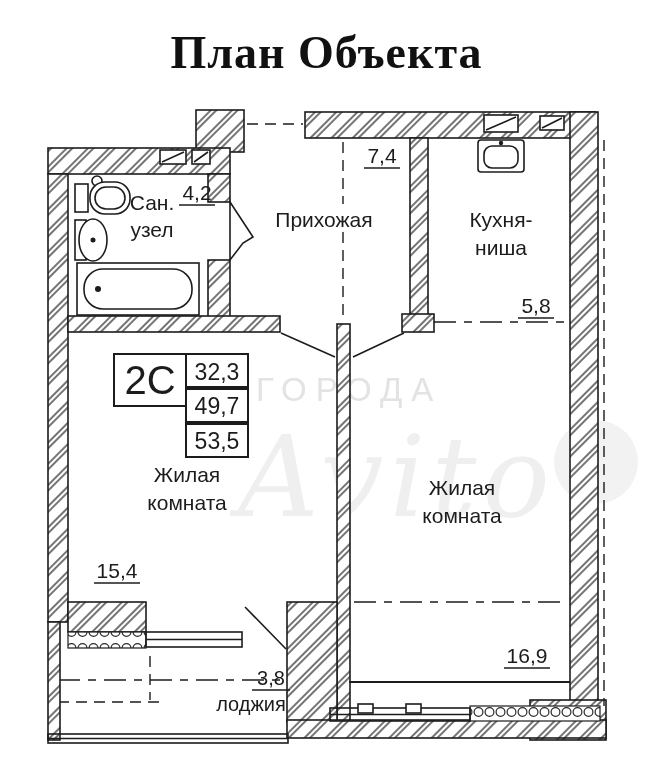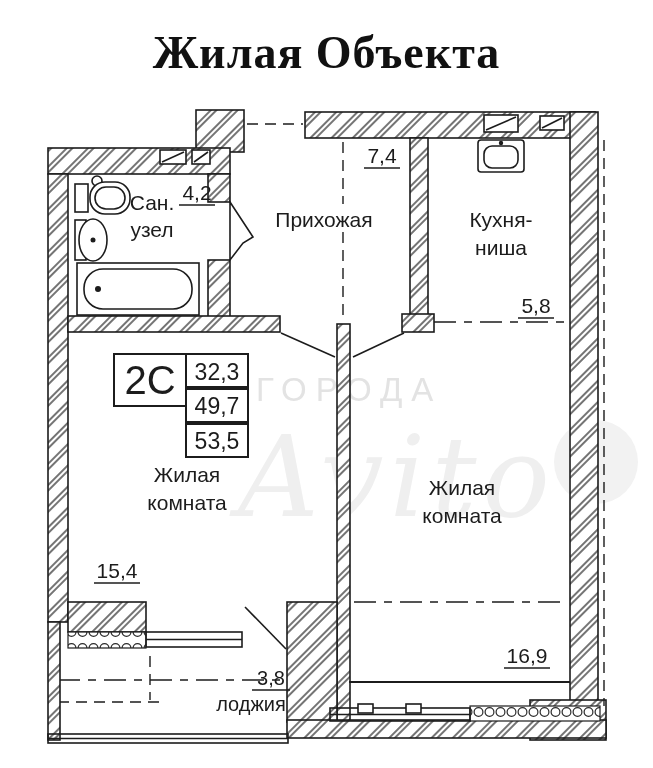--- a/index.html
+++ b/index.html
@@ -22,21 +22,21 @@
   .dash{stroke:#1c1c1c;stroke-width:1.6;fill:none;stroke-dasharray:22 8 8 8;}
   .dash2{stroke:#1c1c1c;stroke-width:1.4;fill:none;stroke-dasharray:11 7;}
   .fx{fill:#fff;stroke:#1c1c1c;stroke-width:1.6;}
   .box{fill:#fff;stroke:#1c1c1c;stroke-width:2;}
   .wbg{fill:#fff;}
 </style>
 </head>
 <body>
 
 <div id="stage">
-  <h1 id="title">Жилая Объекта</h1>
+  <h1 id="title">План Объекта</h1>
 
   <svg width="653" height="768" viewBox="0 0 653 768">
     <defs>
       <pattern id="hatch" width="15" height="15" patternUnits="userSpaceOnUse" patternTransform="rotate(45)">
         <rect width="15" height="15" fill="#ffffff"></rect>
         <line x1="2" y1="0" x2="2" y2="15" stroke="#2a2a2a" stroke-width="1.3"></line>
         <line x1="6" y1="0" x2="6" y2="15" stroke="#2a2a2a" stroke-width="1.3"></line>
       </pattern>
       <pattern id="insul" width="11" height="16" patternUnits="userSpaceOnUse">
         <rect width="11" height="16" fill="#ffffff"></rect>

